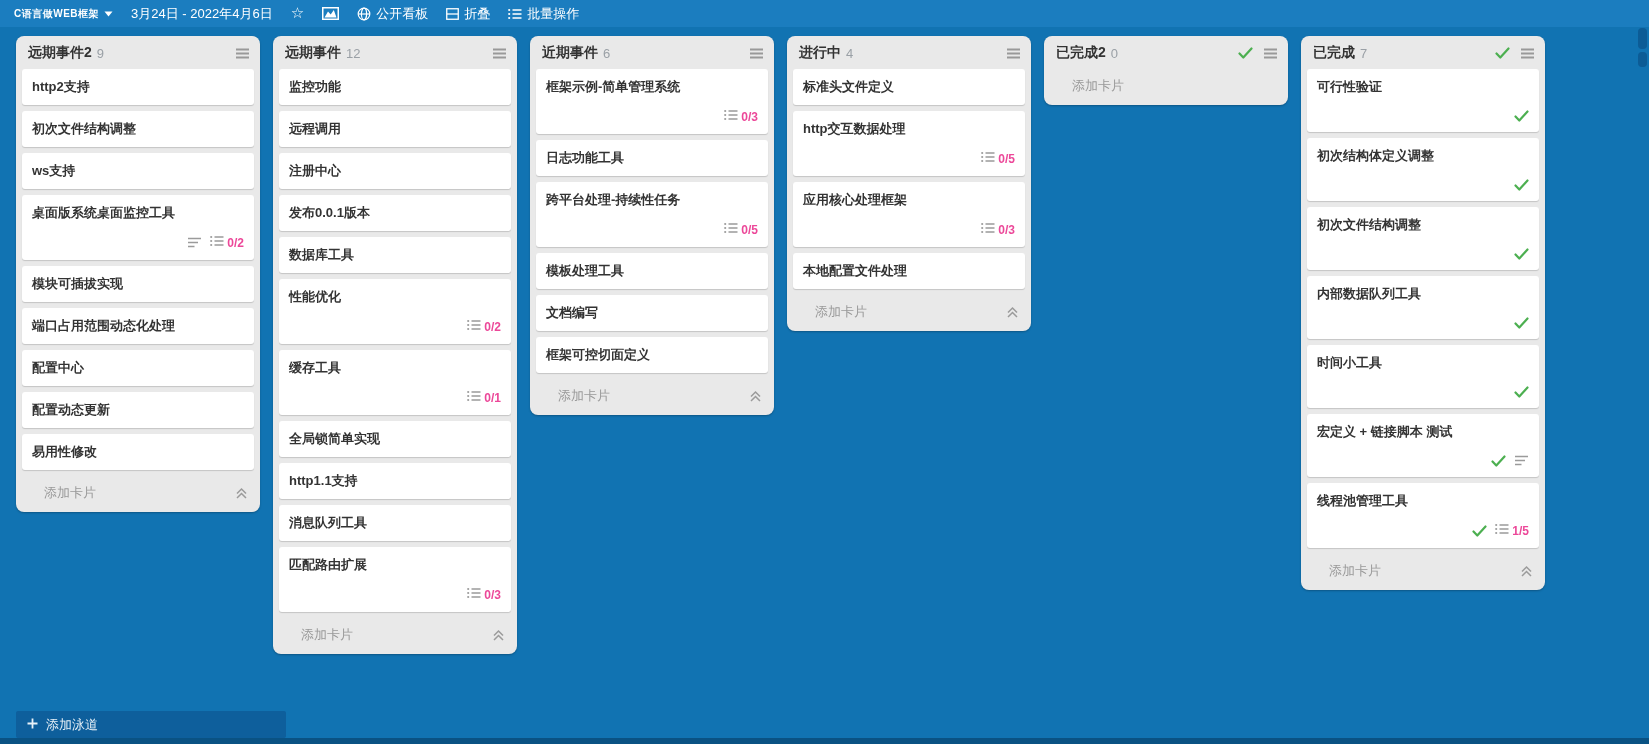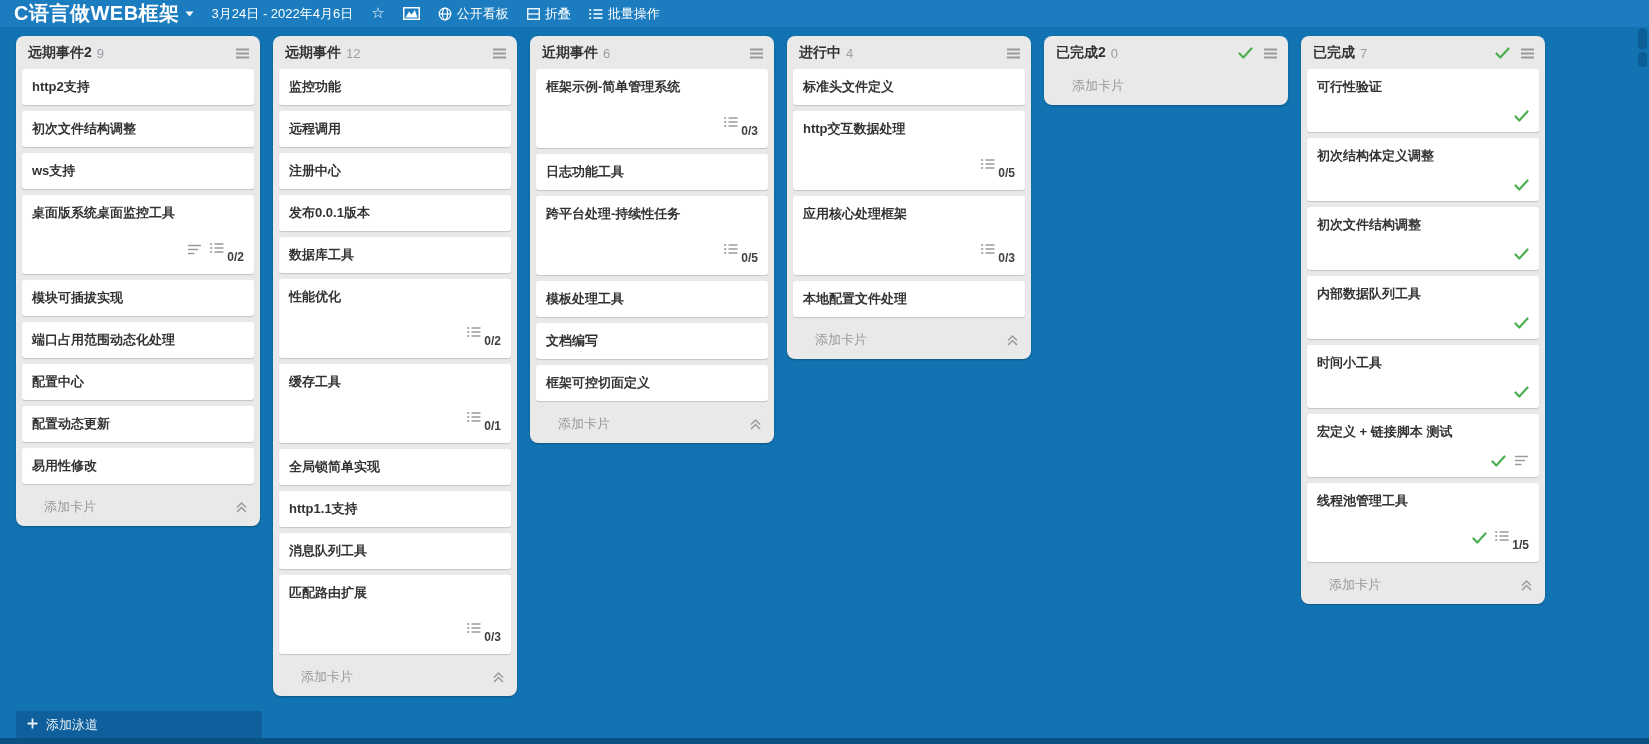--- a/index.html
+++ b/index.html
@@ -8,21 +8,21 @@
     width:1649px; height:744px; overflow:hidden; position:relative;
     background:#1173b2;
     font-family:"Liberation Sans","DejaVu Sans",sans-serif;
   }
   
   .topbar {
     height:27px; background:#1b7dbf; color:#fff;
     display:flex; align-items:center; padding:0 14px; gap:18px;
   }
   .tb-title-wrap { display:flex; align-items:center; gap:5px; cursor:pointer; }
-  .tb-title { font-size:20px; font-weight:bold; letter-spacing:.5px; }
+  .tb-title { font-size:10px; font-weight:bold; letter-spacing:.5px; }
   .caret svg { display:block; }
   .tb-date { font-size:13px; }
   .tb-icon-btn, .tb-action { display:flex; align-items:center; gap:5px; font-size:13px; cursor:pointer; }
   .glyph { font-family:"DejaVu Sans","Liberation Sans",sans-serif; font-size:15px; line-height:1; }
   .tb-icon-btn svg, .tb-action svg { display:block; }
   
   .board {
     position:absolute; top:36px; left:16px;
     display:flex; align-items:flex-start; gap:13px;
   }
@@ -40,27 +40,27 @@
   .card {
     background:#fff; border-radius:3px; box-shadow:0 1px 1px rgba(0,0,0,.16);
     padding:10px; margin-bottom:6px; font-size:13px; color:#333; cursor:pointer;font-weight:bold;
   }
   .card-title { line-height:16px; }
   .card-icons {
     display:flex; justify-content:flex-end; align-items:center; gap:8px;
     margin-top:14px; min-height:13px;
   }
   .badge { display:flex; align-items:center; gap:3px; }
-  .cl-count { font-size:12px; color:#404040;margin-top:15px; }
+  .cl-count { font-size:12px; color:#ec4899; }
   .col-footer { display:flex; align-items:center; padding:8px 12px 10px;margin-left:16px; }
   .add-card { flex:1; color:#999; font-size:13px; cursor:pointer; }
   .collapse { display:flex; cursor:pointer; }
   
   .add-lane {
-    position:absolute; left:16px; top:711px; width:246px; height:27px;
+    position:absolute; left:16px; top:711px; width:270px; height:27px;
     background:#0e5f9c; color:#e8f1f8; display:flex; align-items:center;
     gap:8px; padding:0 11px; font-size:13px; cursor:pointer; border-radius:2px;
   }
   .bottom-strip { position:absolute; left:0; bottom:0; width:1649px; height:6px; background:#0a5283; }
   .v-thumb { position:absolute; right:2px; width:9px; border-radius:4px; background:#0c5c96; }
   .v-thumb.t1 { top:28px; height:21px; }
   .v-thumb.t2 { top:52px; height:15px; }
 </style>
 </head>
 <body>

